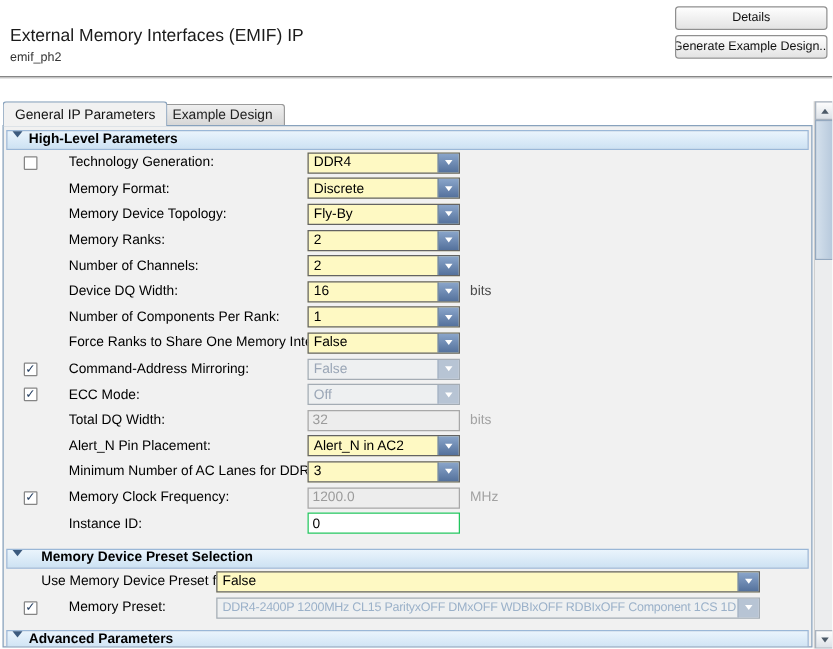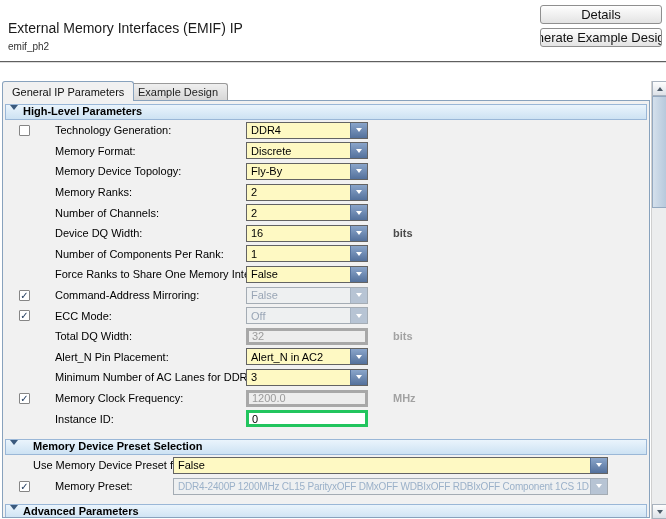--- a/index.html
+++ b/index.html
@@ -4,21 +4,21 @@
 <style>
   html,body{margin:0;padding:0;background:#fff;}
   #app{position:relative;width:666px;height:519px;overflow:hidden;
        font-family:"Liberation Sans",sans-serif;font-size:11px;color:#111;background:#fff;}
 
   
   .title{position:absolute;left:8px;top:20px;font-size:14px;color:#1a1a1a;}
   .subtitle{position:absolute;left:8px;top:41px;font-size:10px;color:#333;text-align:right;}
   .btn{position:absolute;right:4px;width:122px;height:19px;box-sizing:border-box;
        background:linear-gradient(#fefefe,#e3e3e3);border:1px solid #8f8f8f;border-radius:3px;
-       font-family:"Liberation Sans",sans-serif;font-size:13px;color:#111;
+       font-family:"Liberation Sans",sans-serif;font-size:10px;color:#111;
        display:flex;align-items:center;justify-content:center;white-space:nowrap;overflow:hidden;cursor:pointer;}
   .btn-details{top:5px;}
   .btn-generate{top:28px;}
   .divider{position:absolute;left:0;top:61px;width:666px;height:1px;background:#5f5f5f;}
   .divider2{position:absolute;left:0;top:62px;width:666px;height:1px;background:#dcdcdc;}
 
   
   .tab{position:absolute;box-sizing:border-box;display:flex;align-items:center;
        padding:0 9px;border-radius:3px 3px 0 0;cursor:pointer;}
   .tab.active{left:2px;top:81px;height:20px;background:#f1f1f1;border:1px solid #88a2bd;border-bottom:none;z-index:3;}
@@ -52,25 +52,25 @@
   .combo-value{flex:1;padding-left:4px;display:flex;align-items:center;white-space:nowrap;overflow:hidden;color:#000;}
   .combo-arrow{width:16px;background:linear-gradient(#8aa5ca,#54719c);border-left:1px solid #54719c;
          display:flex;align-items:center;justify-content:center;}
   .combo-arrow::after{content:'';border-left:3.5px solid transparent;border-right:3.5px solid transparent;
          border-top:4px solid #fff;}
   .combo.disabled{background:#eef0f1;border-color:#a4acb4;cursor:default;}
   .combo.disabled .combo-value{color:#9aa6b6;}
   .wide .combo.disabled .combo-value{font-size:10px;letter-spacing:-0.2px;color:#9bb1c9;}
   .combo.disabled .combo-arrow{background:#b7c4d4;border-left-color:#a6b3c3;}
 
-  input.field{width:122px;height:17px;box-sizing:border-box;border:3px solid #22c55e;background:#fff;
+  input.field{width:122px;height:17px;box-sizing:border-box;border:1px solid #22c55e;background:#fff;
          font-family:"Liberation Sans",sans-serif;font-size:11px;color:#000;padding:0 3px;}
   input.field:disabled{background:#ededed;color:#9b9b9b;border-color:#a8a8a8;}
 
-  .suffix{margin-left:25px;color:#4a4a4a;font-weight:bold;}
+  .suffix{margin-left:8px;color:#4a4a4a;}
   .suffix.dim{color:#a2a2a2;}
 
   
   .scrollbar{position:absolute;right:0;top:81px;width:15px;height:438px;background:#ecedee;border-left:1px solid #cfcfcf;box-sizing:border-box;}
   .sb-btn{position:absolute;left:0;width:15px;height:15px;box-sizing:border-box;
           background:linear-gradient(#fdfdfd,#dde2e8);border:1px solid #a9b3bf;
           display:flex;align-items:center;justify-content:center;cursor:pointer;}
   .sb-up{top:0;}
   .sb-down{bottom:0;}
   .sb-up::after{content:'';border-left:3.5px solid transparent;border-right:3.5px solid transparent;border-bottom:4px solid #4c5a68;}

